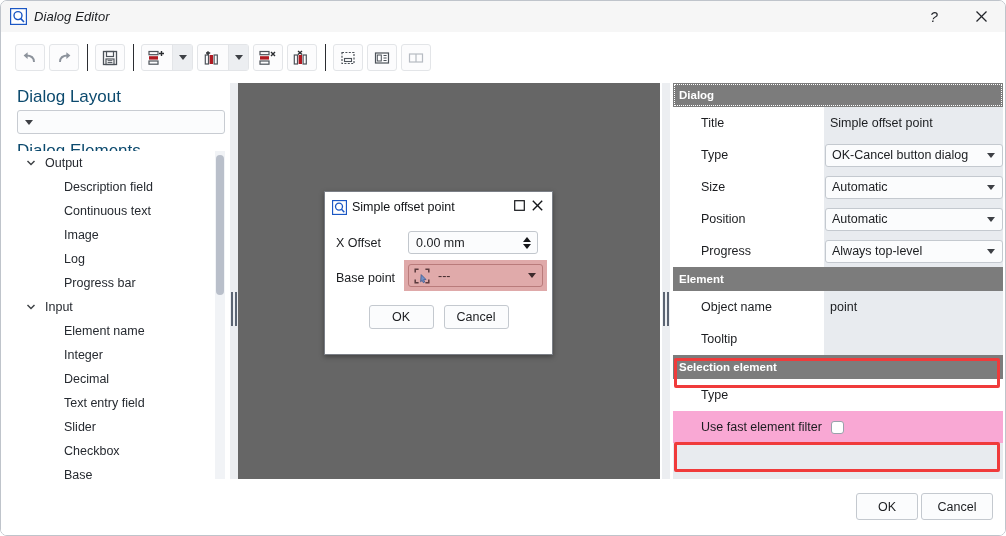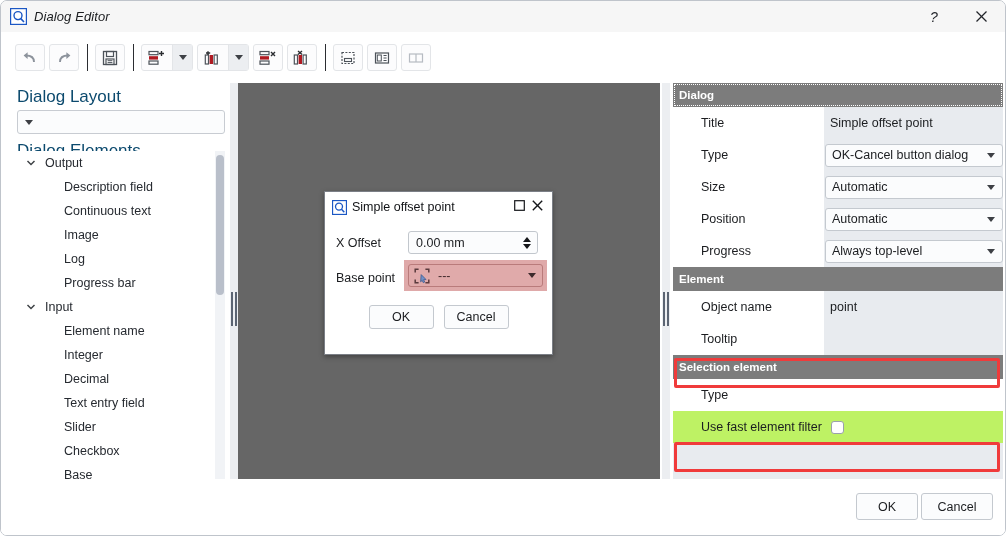--- a/index.html
+++ b/index.html
@@ -415,21 +415,21 @@
     border: 1px solid #c4c9cf;
     border-radius: 3px;
     background: #fbfcfd;
     display: flex;
     align-items: center;
     box-sizing: border-box;
   }
   .vcombo .vc-text { flex:1; padding-left:6px; font-size:12.5px; color:#1b1d20; }
   .vcombo .vc-arrow { width:22px; display:flex; align-items:center; justify-content:center; }
   .prop-row.checkrow {
-    background: #bef264;
+    background: #f9a8d4;
     padding-left: 28px;
   }
   .prop-row.checkrow .chk-label { font-size:12.5px; color:#1b1d20; }
   .chk-box {
     margin-left: 9px;
     width: 13px; height: 13px;
     border: 1px solid #9aa1ab;
     border-radius: 3px;
     background: #ffffff;
     box-sizing: border-box;

